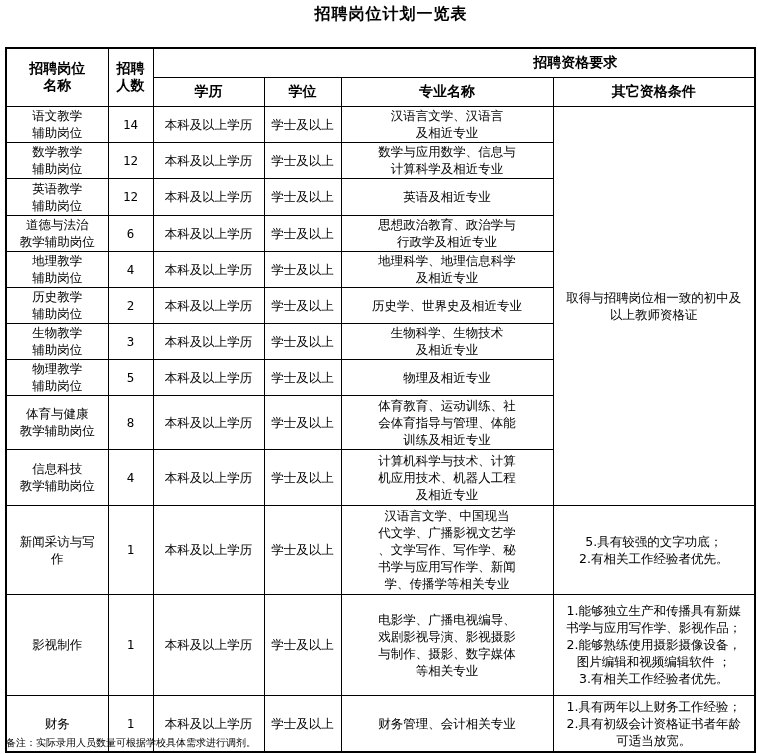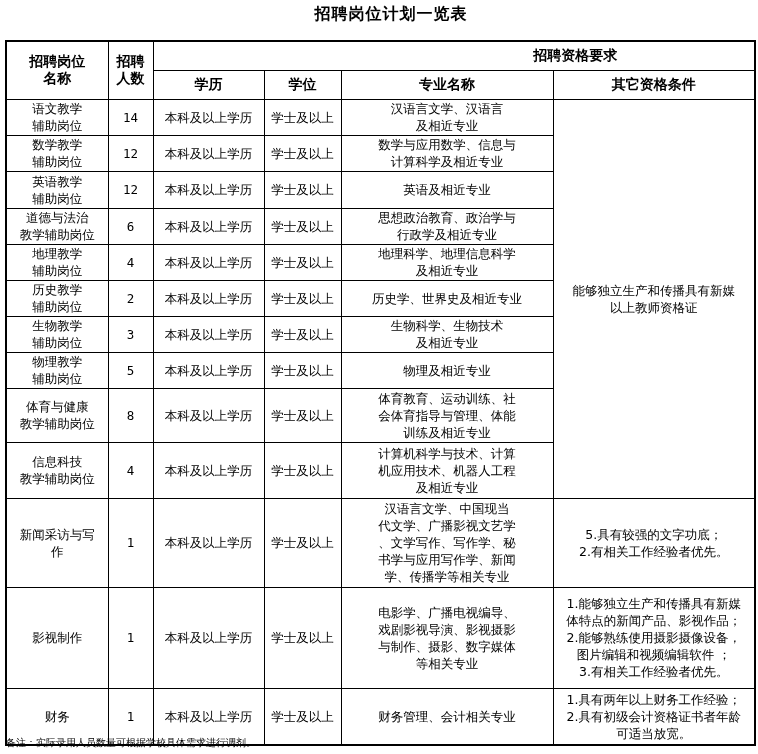--- a/index.html
+++ b/index.html
@@ -7,21 +7,21 @@
     width: 758px; height: 754px; position: relative; overflow: hidden;
     font-family: "DejaVu Sans", "Liberation Sans", sans-serif;
     color: #000;
   }
   .title {
     position: absolute; left: 12px; top: 0; width: 758px; height: 28px;
     text-align: center; font-family: "DejaVu Serif", "Liberation Serif", serif;
     font-weight: bold; font-size: 16px; line-height: 28px; letter-spacing: 1px;
   }
   table.main {
-    position: absolute; left: 5px; top: 40px;
+    position: absolute; left: 5px; top: 47px;
     width: 749px; border-collapse: collapse;
     border: 2.5px solid #000; table-layout: fixed;
   }
   table.main td, table.main th {
     border: 1px solid #000; padding: 0 2px;
     text-align: center; vertical-align: middle;
     font-size: 12.5px; line-height: 17px; font-weight: normal;
   }
   table.main th {
     font-weight: bold; font-size: 14px; line-height: 17px;
@@ -75,21 +75,21 @@
           <span class="line">辅助岗位</span>
         </td>
         <td class="num">14</td>
         <td>本科及以上学历</td>
         <td>学士及以上</td>
         <td>
           <span class="line">汉语言文学、汉语言</span>
           <span class="line">及相近专业</span>
         </td>
         <td class="left" rowspan="10">
-          <span class="line">能够独立生产和传播具有新媒</span>
+          <span class="line">取得与招聘岗位相一致的初中及</span>
           <span class="line">以上教师资格证</span>
         </td>
       </tr>
       <tr style="height: 36px;">
         <td>
           <span class="line">数学教学</span>
           <span class="line">辅助岗位</span>
         </td>
         <td class="num">12</td>
         <td>本科及以上学历</td>
@@ -230,21 +230,21 @@
         <td>本科及以上学历</td>
         <td>学士及以上</td>
         <td>
           <span class="line">电影学、广播电视编导、</span>
           <span class="line">戏剧影视导演、影视摄影</span>
           <span class="line">与制作、摄影、数字媒体</span>
           <span class="line">等相关专业</span>
         </td>
         <td class="left" rowspan="1">
           <span class="line">1.能够独立生产和传播具有新媒</span>
-          <span class="line">体特点的新闻产品、影视作品；</span>
+          <span class="line">书学与应用写作学、影视作品；</span>
           <span class="line">2.能够熟练使用摄影摄像设备，</span>
           <span class="line">图片编辑和视频编辑软件 ；</span>
           <span class="line">3.有相关工作经验者优先。</span>
         </td>
       </tr>
       <tr style="height: 57px;">
         <td>
           <span class="line">财务</span>
         </td>
         <td class="num">1</td>

